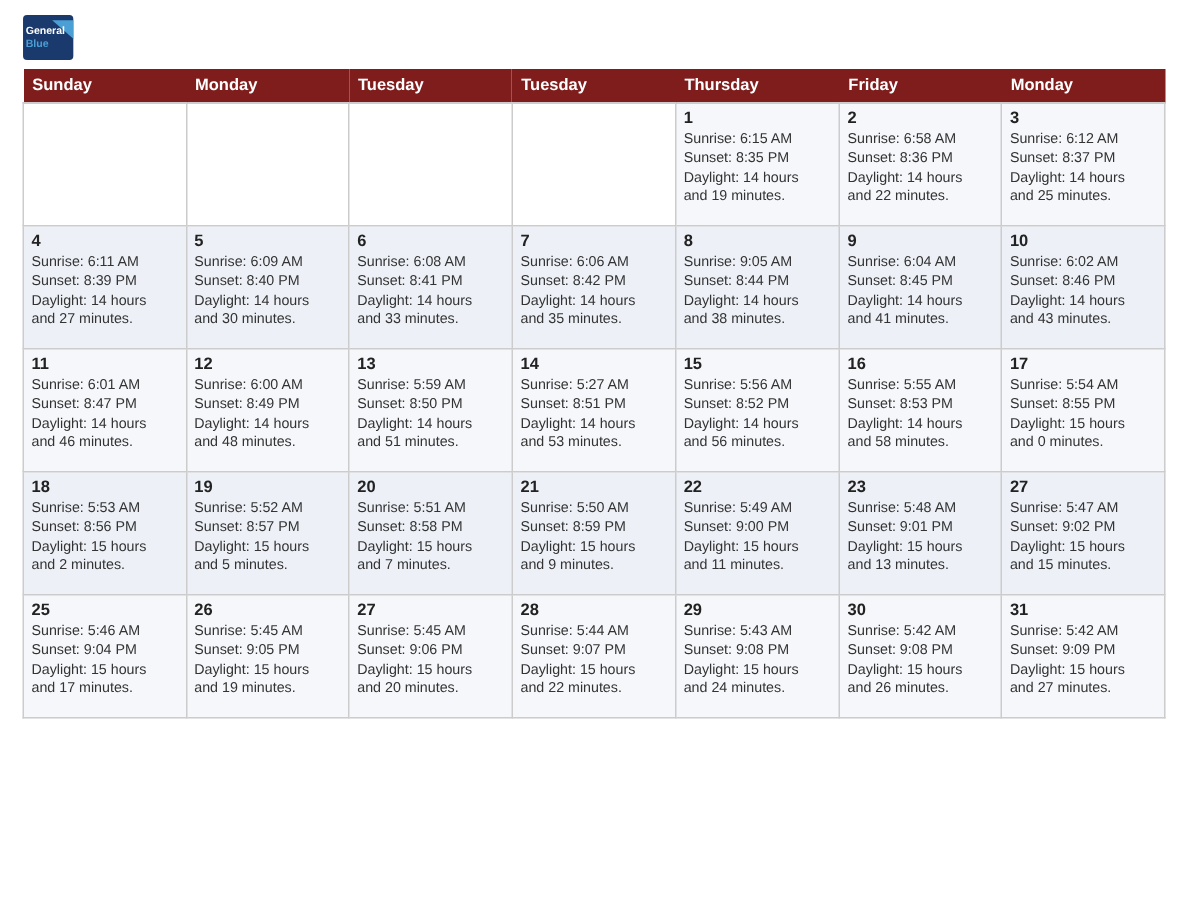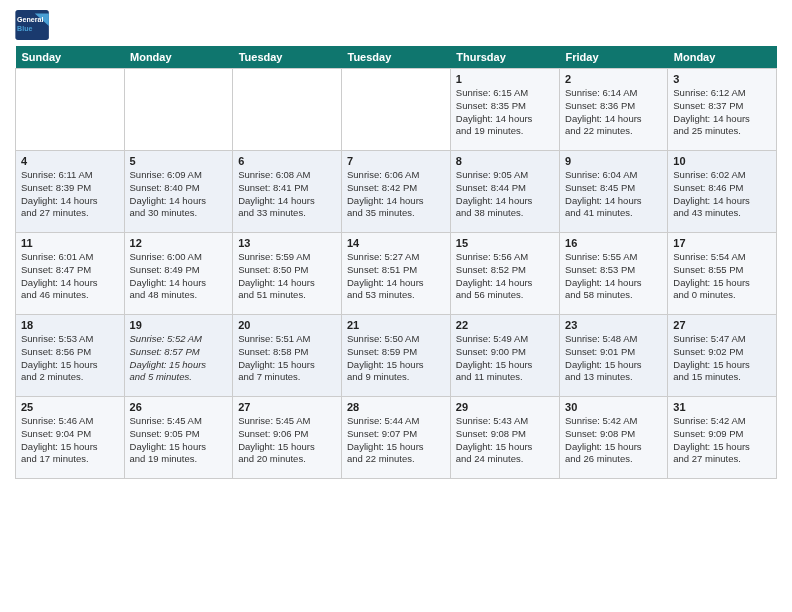--- a/index.html
+++ b/index.html
@@ -40,21 +40,21 @@
     .subtitle {
       font-size: 13px;
       color: #333;
     }
     table {
       width: 100%;
       border-collapse: collapse;
       font-size: 10px;
     }
     thead tr th {
-      background-color: #0f766e;
+      background-color: #7f1d1d;
       color: white;
       text-align: left;
       padding: 5px 6px;
       font-size: 11px;
       font-weight: bold;
     }
     tbody tr td {
       border: 1px solid #ccc;
       vertical-align: top;
       padding: 4px 5px;
@@ -123,21 +123,21 @@
           <td class="empty"></td>
           <td>
             <span class="day-number">1</span>
             <div class="day-info" style="white-space: pre-line;">Sunrise: 6:15 AM
 Sunset: 8:35 PM
 Daylight: 14 hours
 and 19 minutes.</div>
           </td>
           <td>
             <span class="day-number">2</span>
-            <div class="day-info" style="white-space: pre-line;">Sunrise: 6:14 AM
+            <div class="day-info" style="white-space: pre-line;">Sunrise: 6:58 AM
 Sunset: 8:36 PM
 Daylight: 14 hours
 and 22 minutes.</div>
           </td>
           <td>
             <span class="day-number">3</span>
             <div class="day-info" style="white-space: pre-line;">Sunrise: 6:12 AM
 Sunset: 8:37 PM
 Daylight: 14 hours
 and 25 minutes.</div>
@@ -248,21 +248,21 @@
         <tr>
           <td>
             <span class="day-number">18</span>
             <div class="day-info" style="white-space: pre-line;">Sunrise: 5:53 AM
 Sunset: 8:56 PM
 Daylight: 15 hours
 and 2 minutes.</div>
           </td>
           <td>
             <span class="day-number">19</span>
-            <div class="day-info" style="white-space: pre-line; font-style: italic;">Sunrise: 5:52 AM
+            <div class="day-info" style="white-space: pre-line;">Sunrise: 5:52 AM
 Sunset: 8:57 PM
 Daylight: 15 hours
 and 5 minutes.</div>
           </td>
           <td>
             <span class="day-number">20</span>
             <div class="day-info" style="white-space: pre-line;">Sunrise: 5:51 AM
 Sunset: 8:58 PM
 Daylight: 15 hours
 and 7 minutes.</div>

